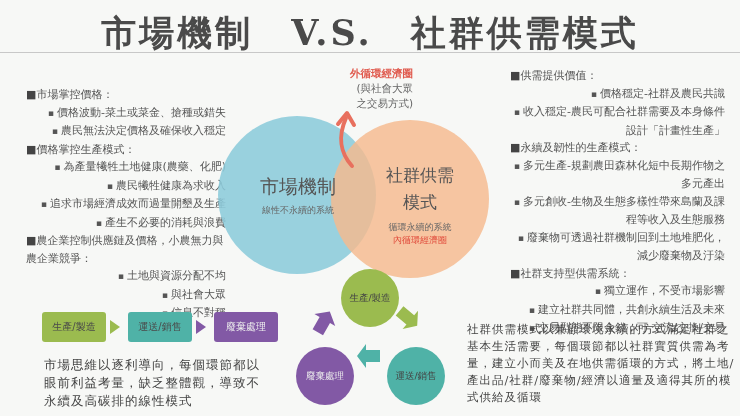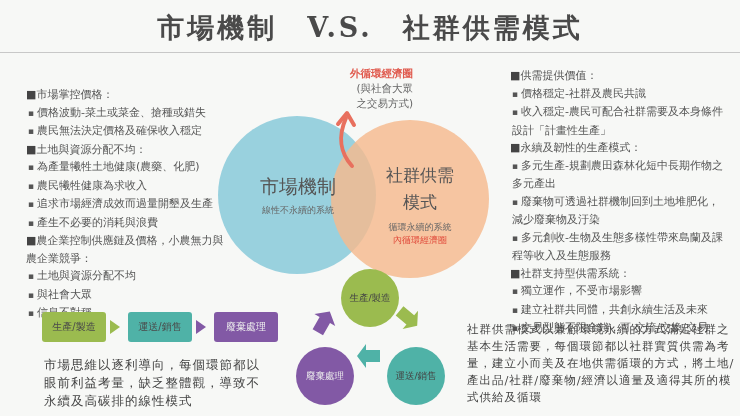--- a/index.html
+++ b/index.html
@@ -5,30 +5,30 @@
   html, body { margin: 0; padding: 0; }
   body {
     width: 740px; height: 416px; overflow: hidden;
     background: #f7f8f6;
     font-family: "DejaVu Sans", "Liberation Sans", sans-serif;
     color: #444;
     position: relative;
   }
   .title {
     position: absolute; left: 0; top: 10px; width: 740px;
-    text-align: center; font-size: 27px; font-weight: bold; color: #4a4a4a;
+    text-align: center; font-size: 35px; font-weight: bold; color: #4a4a4a;
     letter-spacing: 3px;
     font-family: "DejaVu Serif", "Liberation Serif", serif;
   }
   .title-rule {
     position: absolute; left: 0; top: 52px; width: 740px; height: 1px; background: #c8c8c8;
   }
   .list { position: absolute; font-size: 11px; line-height: 17.5px; color: #555; }
   .list .h::before { content: "■"; color: #444; }
-  .list .b { padding-left: 2px; }
+  .list .b { padding-left: 2px; text-align: right; }
   .list .b::before { content: "▪ "; color: #555; font-size: 9px; }
   .left-list { left: 26px; top: 86px; width: 200px; }
   .right-list { left: 510px; top: 67px; width: 215px; }
 
   .circle { position: absolute; border-radius: 50%; }
   .c-blue { left: 218px; top: 116px; width: 158px; height: 158px; background: #8ccbdb; opacity: 0.88; }
   .c-orange { left: 331px; top: 120px; width: 158px; height: 158px; background: #f5b98d; opacity: 0.82; }
 
   .venn-label { position: absolute; text-align: center; color: #555; }
   .market-title { left: 228px; top: 174px; width: 140px; font-size: 19px; }
@@ -73,39 +73,39 @@
 </head>
 <body>
 
 <div class="title">市場機制　V.S.　社群供需模式</div>
 <div class="title-rule"></div>
 
 <div class="list left-list">
   <div class="h">市場掌控價格：</div>
   <div class="b">價格波動-菜土或菜金、搶種或錯失</div>
   <div class="b">農民無法決定價格及確保收入穩定</div>
-  <div class="h">土地與資源分配不均：</div>
+  <div class="h">價格掌控生產模式：</div>
   <div class="b">為產量犧牲土地健康(農藥、化肥)</div>
   <div class="b">農民犧牲健康為求收入</div>
   <div class="b">追求市場經濟成效而過量開墾及生產</div>
   <div class="b">產生不必要的消耗與浪費</div>
   <div class="h">農企業控制供應鏈及價格，小農無力與農企業競爭：</div>
   <div class="b">土地與資源分配不均</div>
   <div class="b">與社會大眾</div>
   <div class="b">信息不對稱</div>
 </div>
 
 <div class="list right-list">
   <div class="h">供需提供價值：</div>
   <div class="b">價格穩定-社群及農民共識</div>
   <div class="b">收入穩定-農民可配合社群需要及本身條件設計「計畫性生產」</div>
   <div class="h">永續及韌性的生產模式：</div>
   <div class="b">多元生產-規劃農田森林化短中長期作物之多元產出</div>
+  <div class="b">多元創收-生物及生態多樣性帶來島蘭及課程等收入及生態服務</div>
   <div class="b">廢棄物可透過社群機制回到土地堆肥化，減少廢棄物及汙染</div>
-  <div class="b">多元創收-生物及生態多樣性帶來島蘭及課程等收入及生態服務</div>
   <div class="h">社群支持型供需系統：</div>
   <div class="b">獨立運作，不受市場影響</div>
   <div class="b">建立社群共同體，共創永續生活及未來</div>
   <div class="b">交易型態不限金錢，可 交流/交換/交易</div>
 </div>
 
 <div class="outer-label">
   <div class="red">外循環經濟圈</div>
   <div class="gray">(與社會大眾</div>
   <div class="gray">之交易方式)</div>

